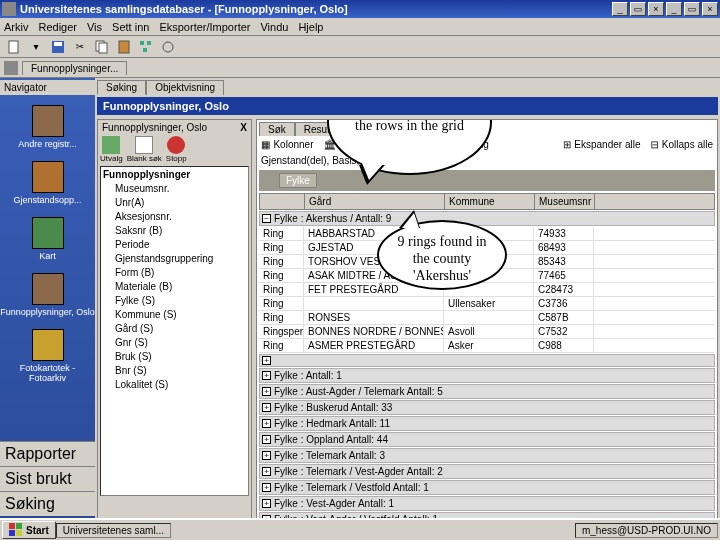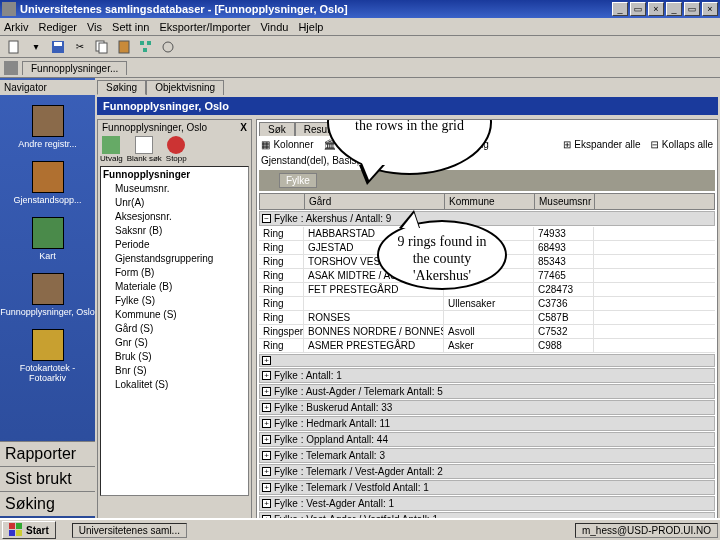--- a/index.html
+++ b/index.html
@@ -56,21 +56,21 @@
   .callout { position:absolute; background:#fff; border:2px solid #000; border-radius:50%; padding:12px 16px; text-align:center; font-size:14px; font-family:"Times New Roman",serif; line-height:1.2; z-index:50;}
   .callout.c1 { width:165px; height:105px; top:-50px; left:70px;}
   .callout.c2 { width:130px; height:70px; top:100px; left:120px;}
   .callout .tail { position:absolute; width:0; height:0;}
   .callout.c1 .tail { bottom:-12px; left:30px; border-left:8px solid transparent; border-right:18px solid transparent; border-top:20px solid #000;}
   .callout.c1 .tail::after{content:""; position:absolute; top:-22px; left:-5px; border-left:7px solid transparent; border-right:15px solid transparent; border-top:17px solid #fff;}
   .callout.c2 .tail { top:-12px; left:20px; border-left:15px solid transparent; border-right:6px solid transparent; border-bottom:18px solid #000;}
   .callout.c2 .tail::after{content:""; position:absolute; top:3px; left:-12px; border-left:12px solid transparent; border-right:5px solid transparent; border-bottom:15px solid #fff;}
   .taskbar { position:absolute; bottom:0; left:0; right:0; height:22px; background:#d4d0c8; border-top:2px solid #fff; display:flex; align-items:center; padding:0 2px;}
   .taskbar .startbtn { background:#d4d0c8; border:1px solid #fff; border-right-color:#404040; border-bottom-color:#404040; padding:1px 6px; font-weight:bold; font-size:10px; display:flex; align-items:center; gap:3px;}
-  .taskbar .taskitem { border:1px inset #808080; padding:1px 6px; font-size:10px; margin-left:16px; background:#d4d0c8;}
+  .taskbar .taskitem { border:1px inset #808080; padding:1px 6px; font-size:10px; margin-left:0; background:#d4d0c8;}
   .taskbar .tray { margin-left:auto; border:1px inset #808080; padding:1px 6px; font-size:10px;text-align:right;}
   svg{display:block;}
 </style>
 </head>
 <body>
 
 <div class="titlebar">
   <span class="icon"></span>
   <span class="title">Universitetenes samlingsdatabaser - [Funnopplysninger, Oslo]</span>
   <span class="winbtn">_</span>

